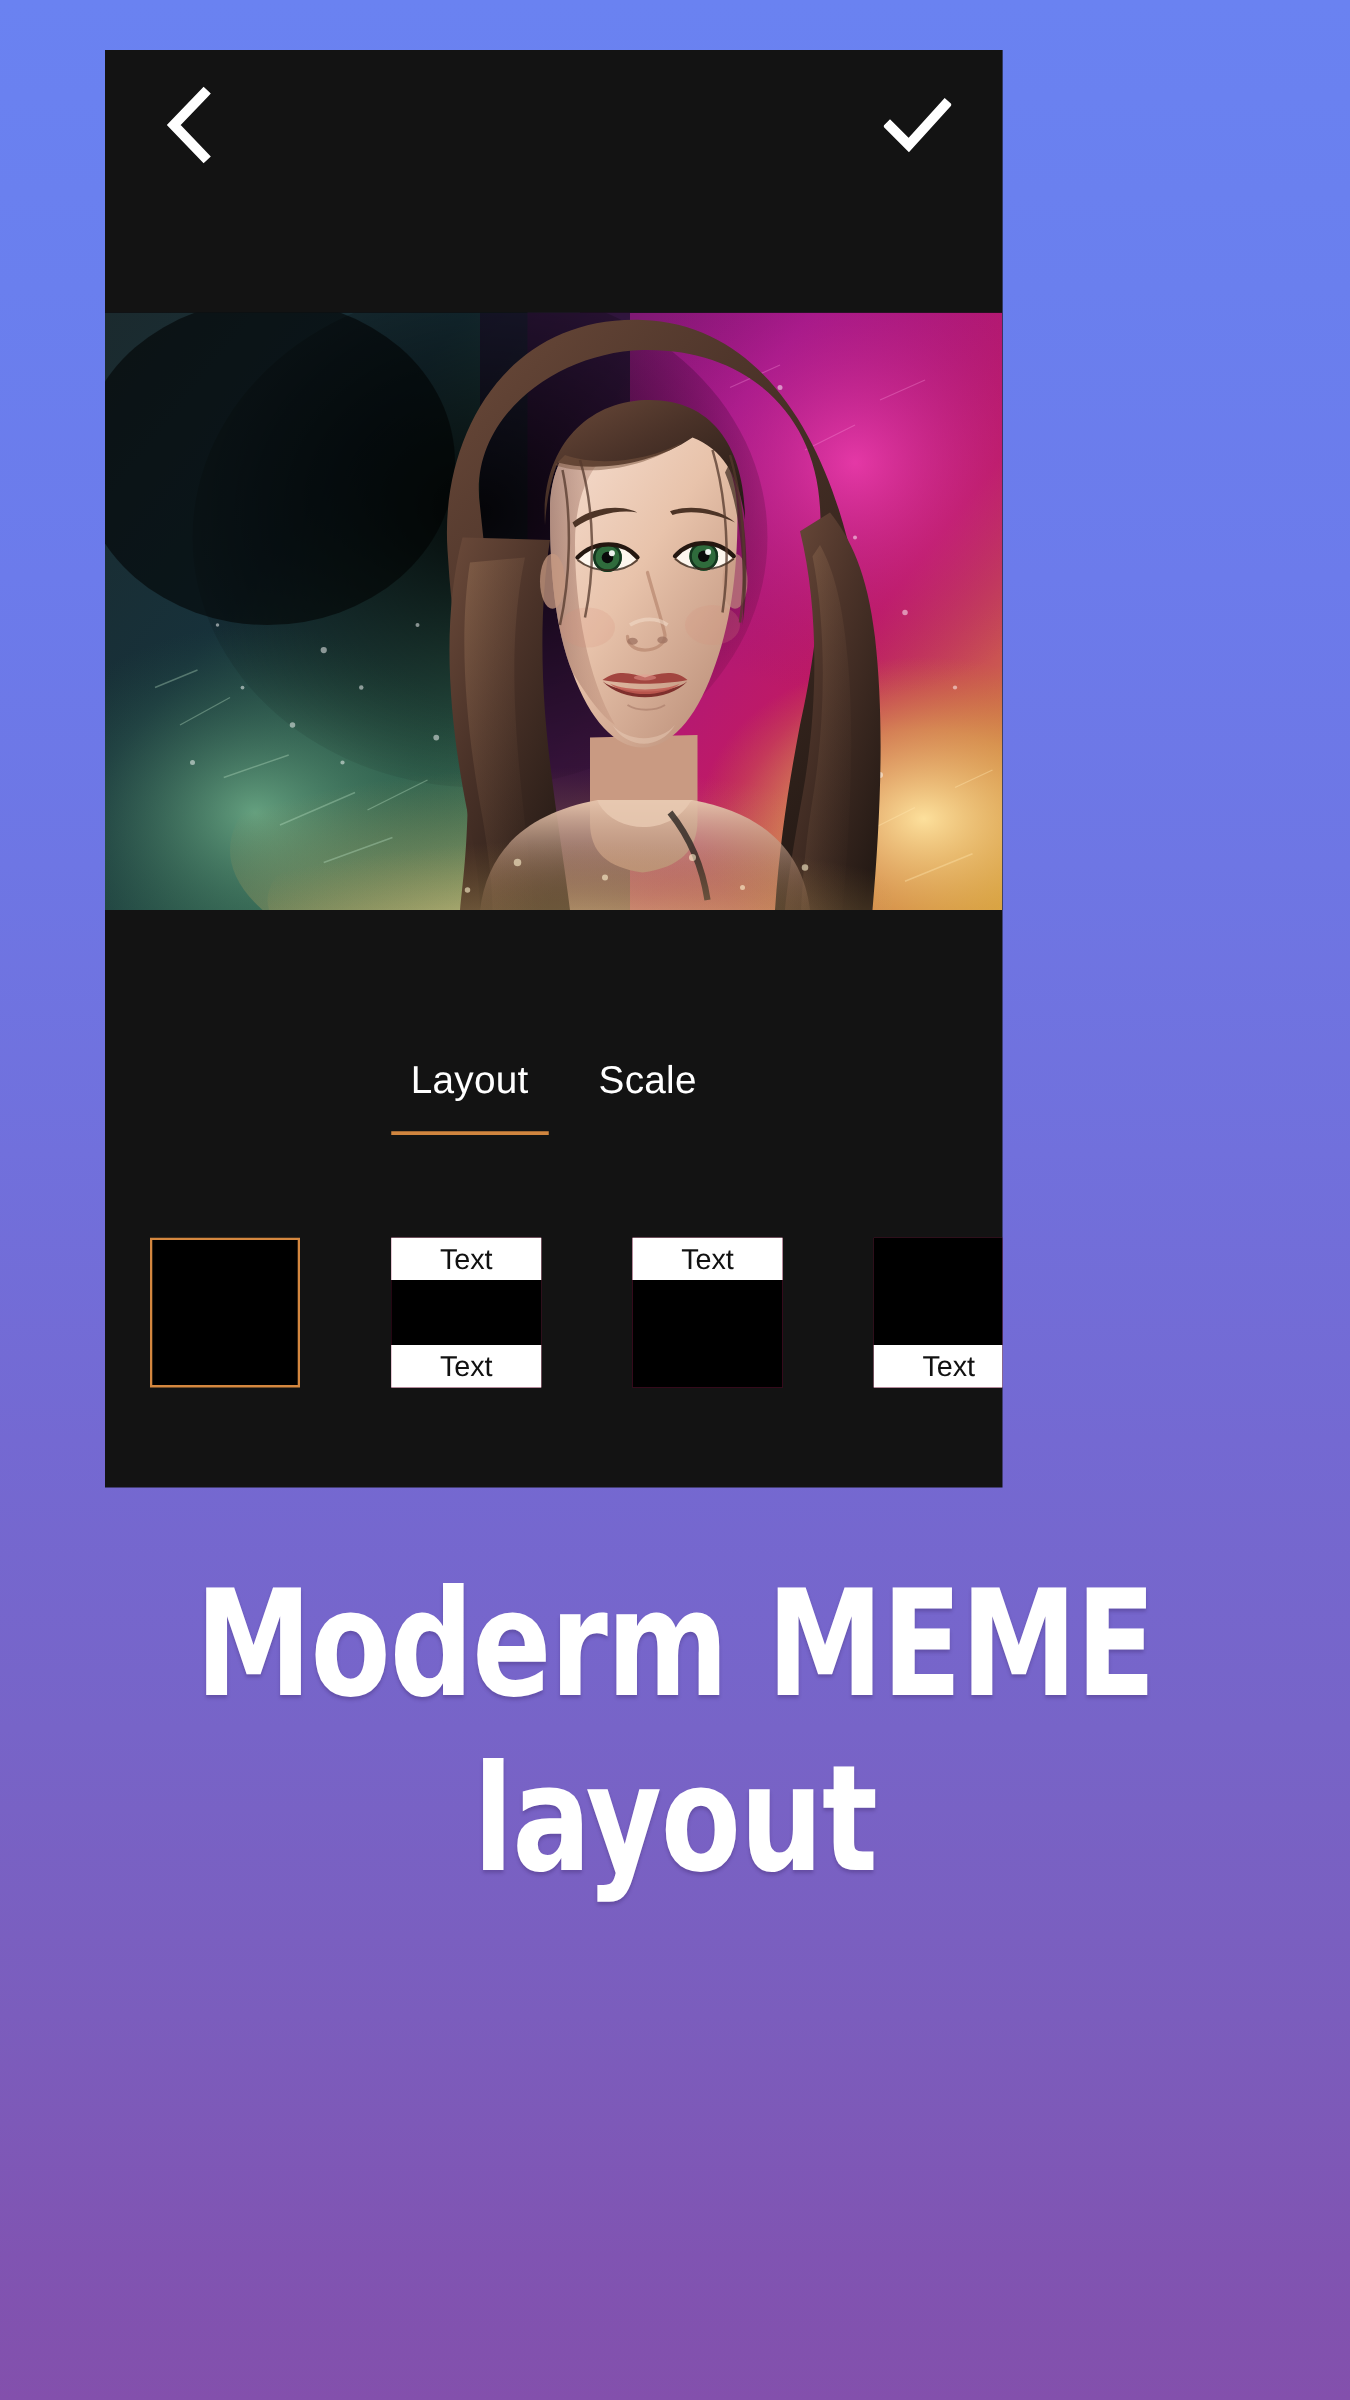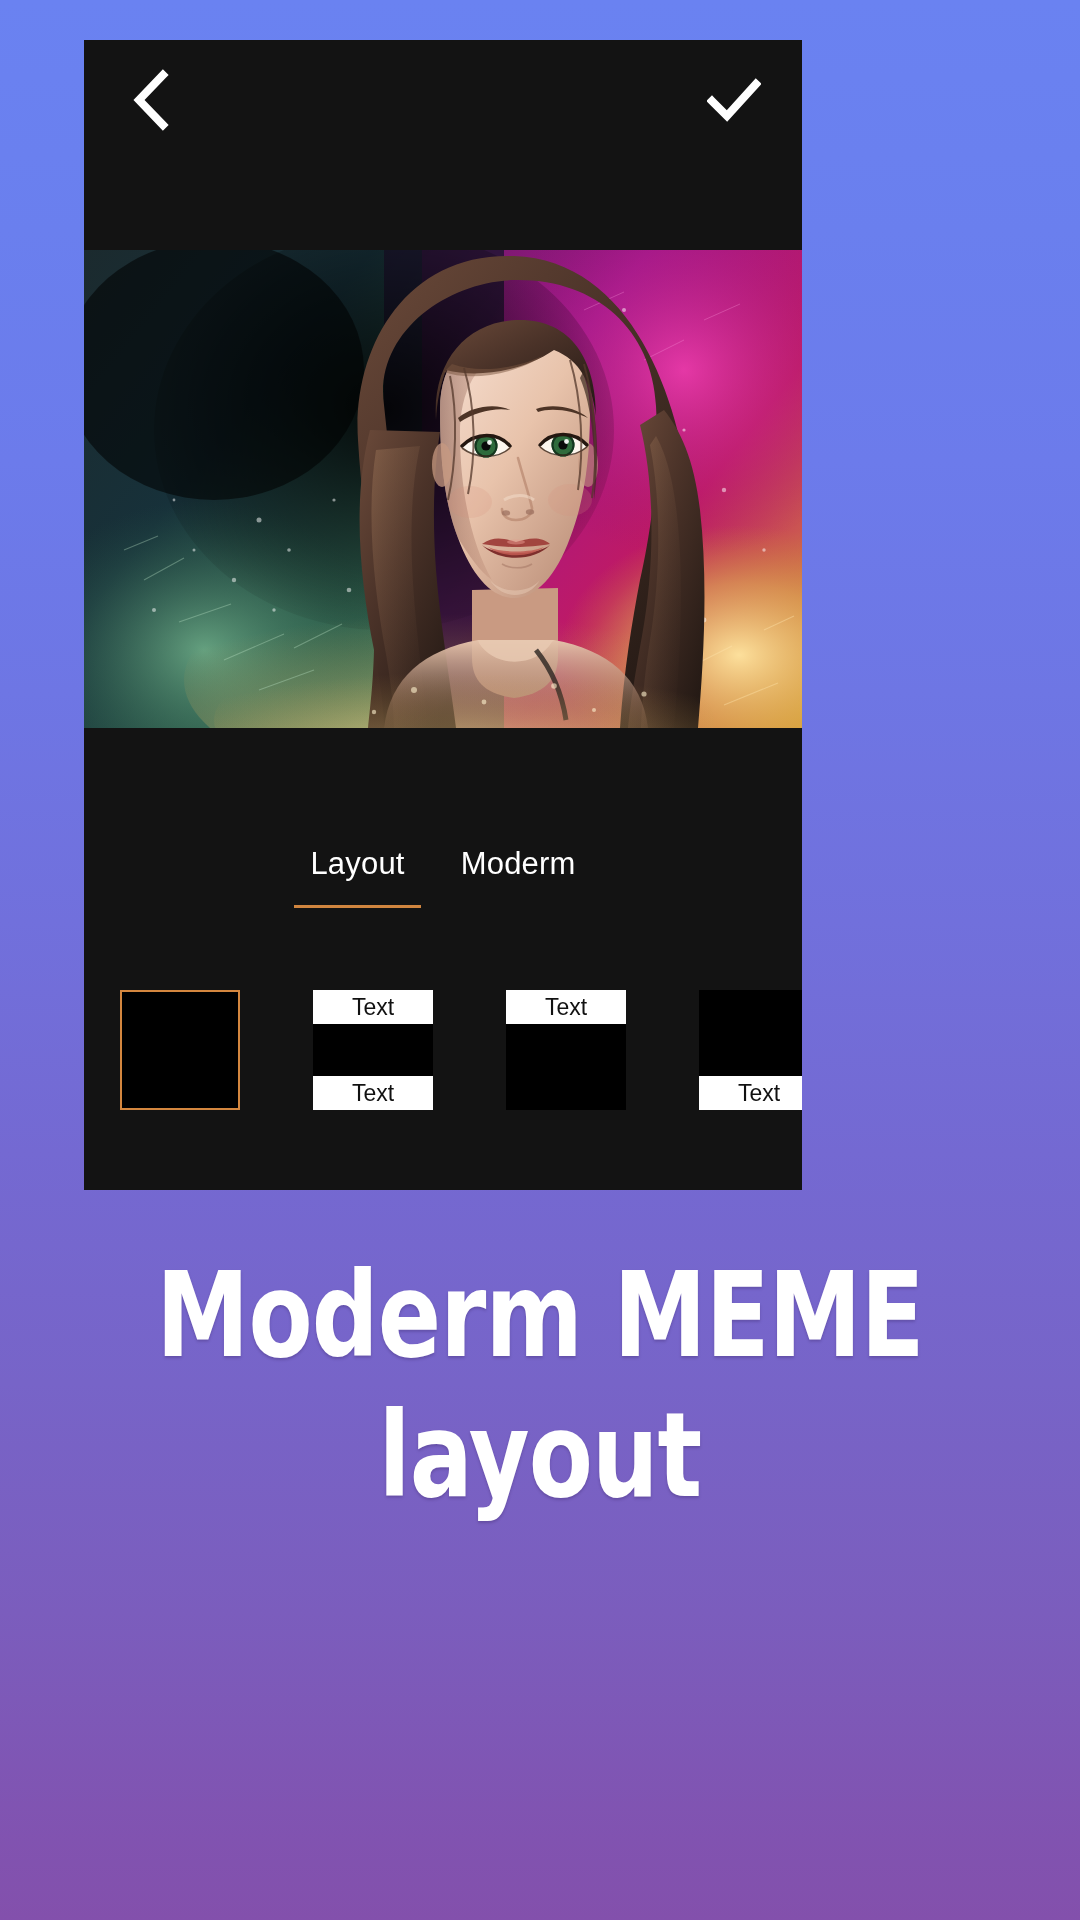--- a/index.html
+++ b/index.html
@@ -383,21 +383,21 @@
             <circle cx="560" cy="444" r="2.6"></circle>
         </g>
 
         <rect x="0" y="0" width="718" height="478" fill="none"></rect>
       </g>
     </svg>
   </div>
 
   <div id="tab-bar">
     <div class="tab-item active">Layout</div>
-    <div class="tab-item">Moderm</div>
+    <div class="tab-item">Scale</div>
   </div>
 
   <div id="layout-strip">
     <div id="layout-track">
 
       <div class="layout-thumb selected">
         <div class="thumb-fill"></div>
       </div>
 
       <div class="layout-thumb">

